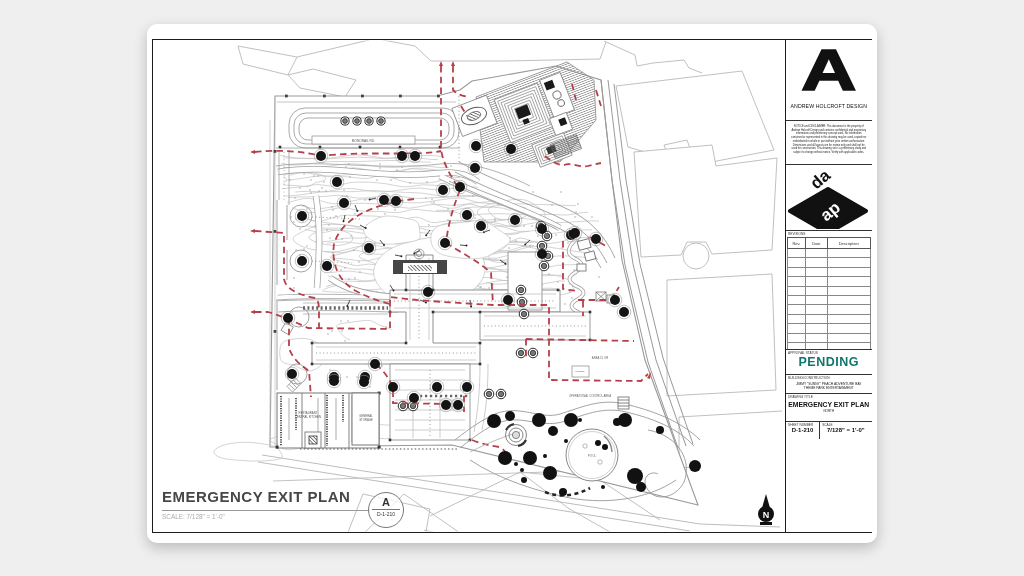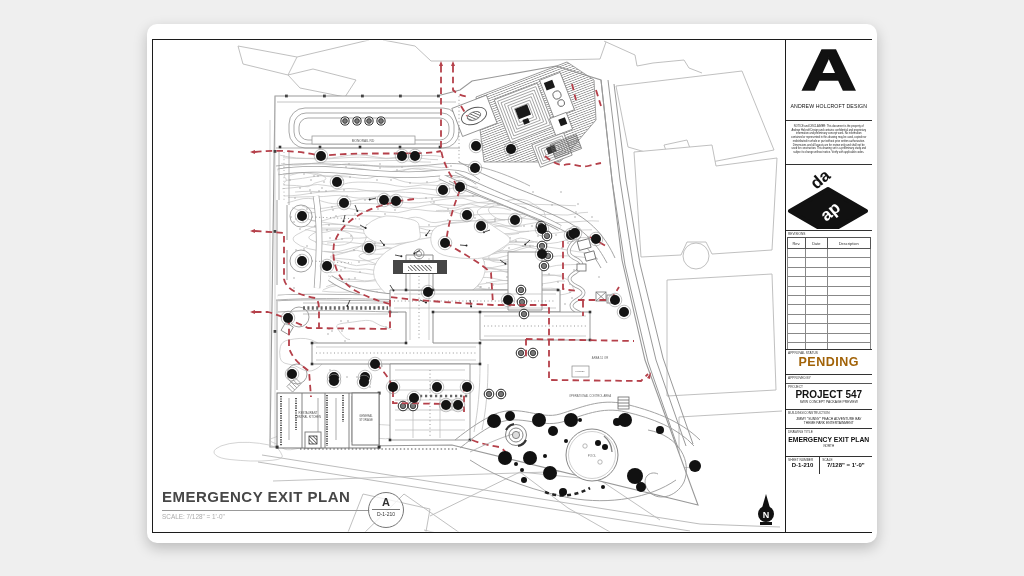--- a/index.html
+++ b/index.html
@@ -1035,29 +1035,23 @@
             <td style="border:0.7px solid #888; height:6.4px;"></td>
             <td style="border:0.7px solid #888; height:6.4px;"></td>
             <td style="border:0.7px solid #888; height:6.4px;"></td>
           </tr>
     </tbody>
       </table>
   </div>
 
   <div class="sec" style="height:25px;">
     <div class="lbl">APPROVAL STATUS</div>
-    <div class="ctr" style="font-size:12.5px; font-weight:bold; color:#a16207; letter-spacing:0.5px;">PENDING</div>
+    <div class="ctr" style="font-size:12.5px; font-weight:bold; color:#0f766e; letter-spacing:0.5px;">PENDING</div>
   </div>
 
-  <div class="sec" style="height:35px;">
-    <div class="lbl">APPROVED BY</div>
-    <div class="lbl" style="border-top:0.7px solid #555; margin-top:3px;">PROJECT</div>
-    <div class="ctr" style="font-size:10px; font-weight:bold; color:#111;">PROJECT 547</div>
-    <div class="ctr" style="font-size:3.3px; color:#222;">SWW CONCEPT PACKAGE PREVIEW</div>
-  </div>
 
   <div class="sec" style="height:19px;">
     <div class="lbl">BUILDING/CONSTRUCTION</div>
     <div class="ctr" style="font-size:3.3px; color:#222; margin-top:1.5px;">JIMMY "SUNNY" PEACH ADVENTURE BAY</div>
     <div class="ctr" style="font-size:3.3px; color:#222;">THEME PARK ENTERTAINMENT</div>
   </div>
 
   <div class="sec" style="height:28px;">
     <div class="lbl">DRAWING TITLE</div>
     <div class="ctr" style="font-size:6.8px; font-weight:bold; color:#111; margin-top:2px;">EMERGENCY EXIT PLAN</div>

